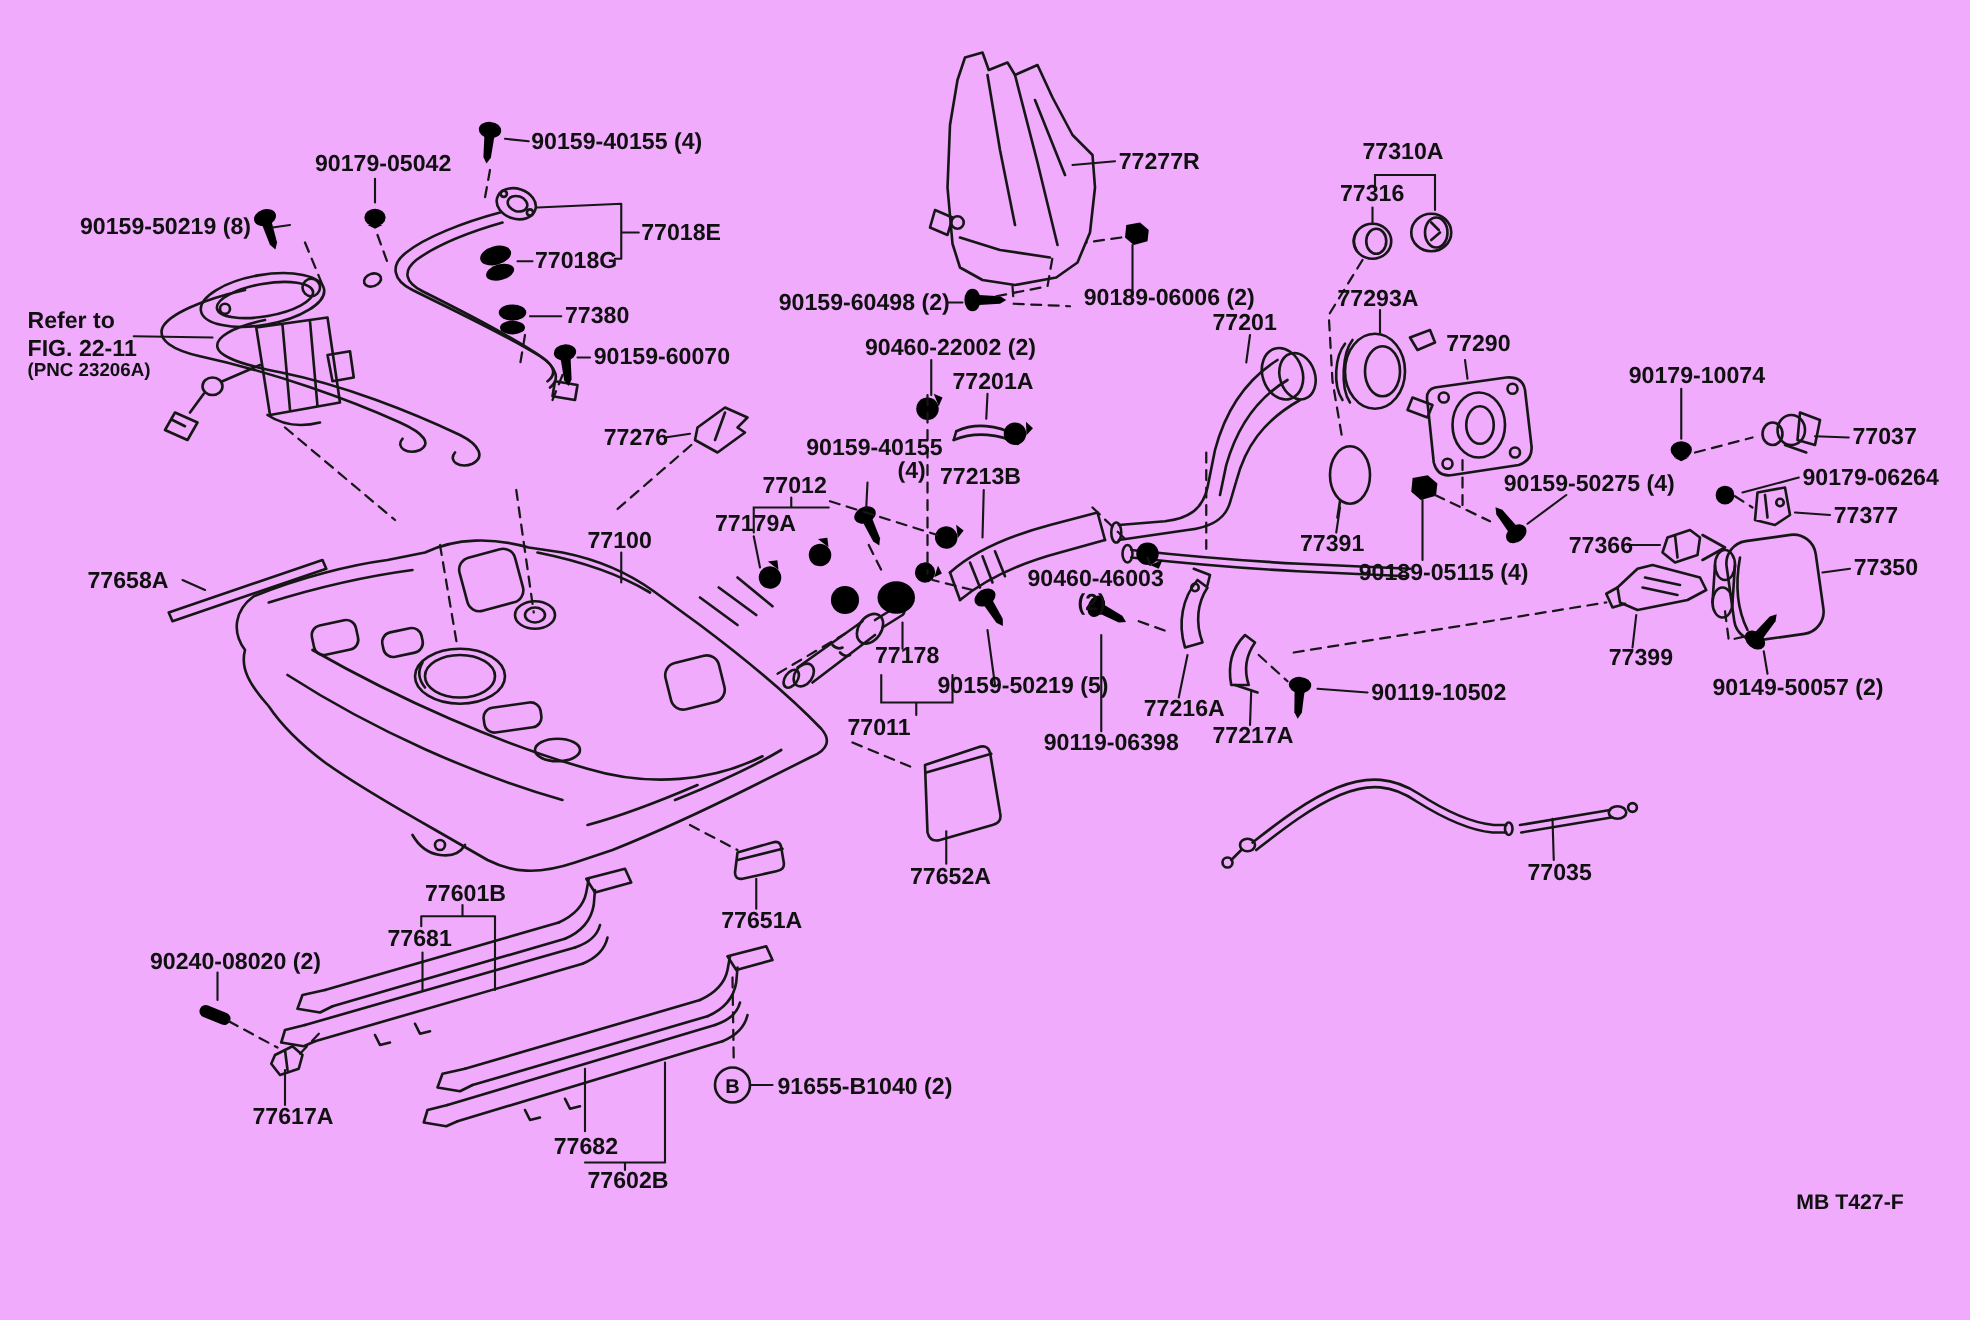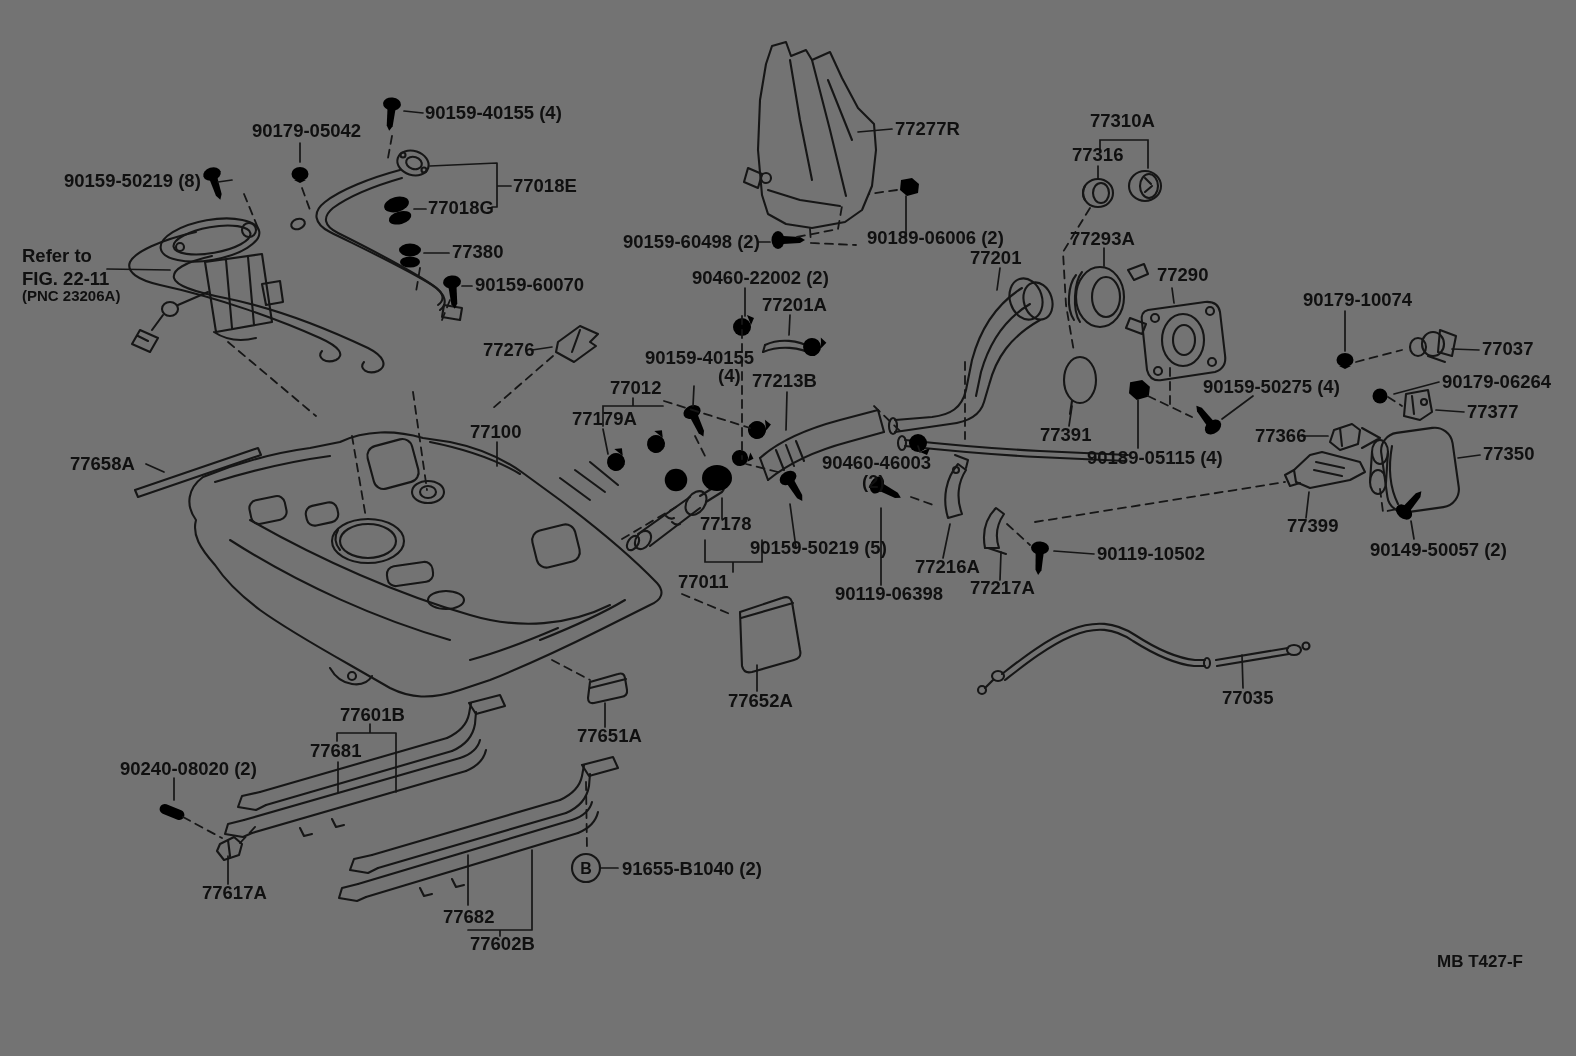--- a/index.html
+++ b/index.html
@@ -1,16 +1,16 @@
 <!DOCTYPE html>
 <html><head>
 <meta charset="utf-8">
 <style>
   html,body{margin:0;padding:0;background:#ffffff;}
-  .canvas{position:relative;width:1576px;height:1056px;background:#737373;overflow:hidden;}
+  .canvas{position:relative;width:1576px;height:1056px;background:#f0abfc;overflow:hidden;}
   svg{position:absolute;left:0;top:0;}
   .art path,.art line,.art ellipse,.art circle,.art rect,.art polyline{
     fill:none;stroke:#161616;stroke-width:2.1;stroke-linecap:round;stroke-linejoin:round;}
   .ln path{fill:none;stroke:#161616;stroke-width:1.7;stroke-linecap:round;}
   .dash path{fill:none;stroke:#161616;stroke-width:1.8;stroke-dasharray:8 6;stroke-linecap:round;}
   .lbl{font:700 18.5px "Liberation Sans", sans-serif;fill:#101010;}
   .lbl-sm{font:700 15px "Liberation Sans", sans-serif;fill:#101010;}
   .lbl-foot{font:700 17px "Liberation Sans", sans-serif;fill:#101010;}
   .lbl-b{font:700 16px "Liberation Sans", sans-serif;fill:#101010;text-anchor:middle;}
 </style>

